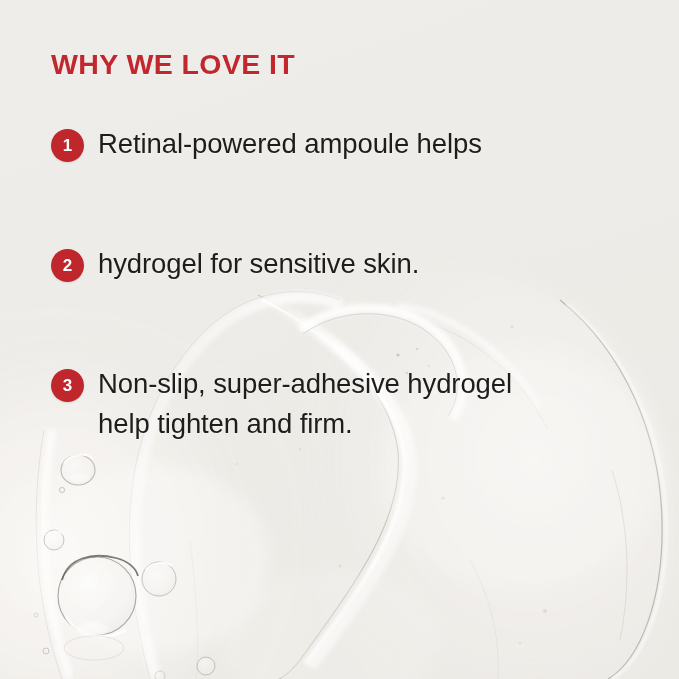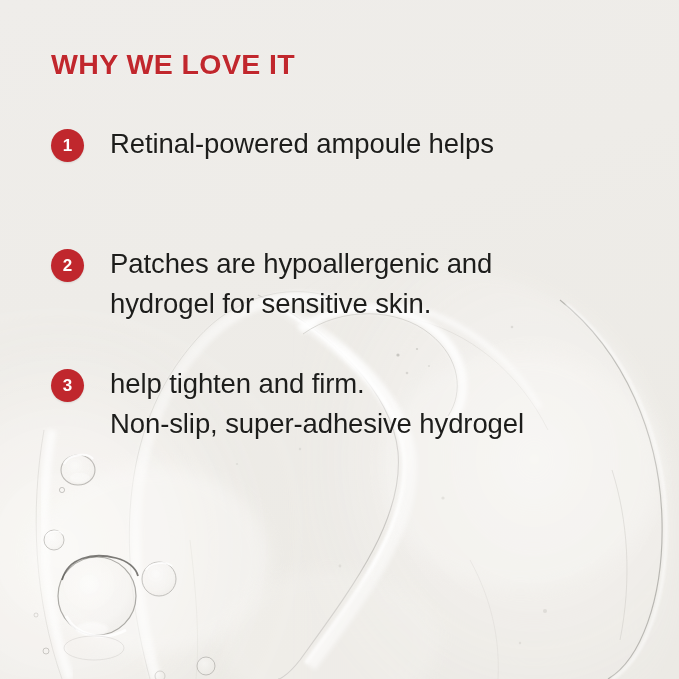--- a/index.html
+++ b/index.html
@@ -72,21 +72,21 @@
     font-weight: bold;
     display: flex;
     align-items: center;
     justify-content: center;
     margin-top: 5px;
     box-shadow: 0 1px 2px rgba(0,0,0,0.10);
     line-height: 1;
   }
 
   .item-text {
-    margin-left: 26px;
+    margin-left: 14px;
     font-size: 27.5px;
     line-height: 40px;
     color: #1d1d1b;
     letter-spacing: -0.1px;
     text-shadow: 0 1px 1px rgba(255,255,255,0.45);
   }
   .item-text .ln { display: block; white-space: nowrap; }
 </style>
 </head>
 <body>
@@ -231,27 +231,26 @@
     <div class="item" id="item-1">
       <div class="badge">1</div>
       <div class="item-text">
         <span class="ln">Retinal-powered ampoule helps</span>
       </div>
     </div>
 
     <div class="item" id="item-2">
       <div class="badge">2</div>
       <div class="item-text">
-        <span class="ln">Patches are hypoallergenic and</span>
         <span class="ln">hydrogel for sensitive skin.</span>
       </div>
     </div>
 
     <div class="item" id="item-3">
       <div class="badge">3</div>
       <div class="item-text">
+        <span class="ln">Non-slip, super-adhesive hydrogel</span>
         <span class="ln">help tighten and firm.</span>
-        <span class="ln">Non-slip, super-adhesive hydrogel</span>
       </div>
     </div>
 
   </div>
 </div>
 
 </body></html>

